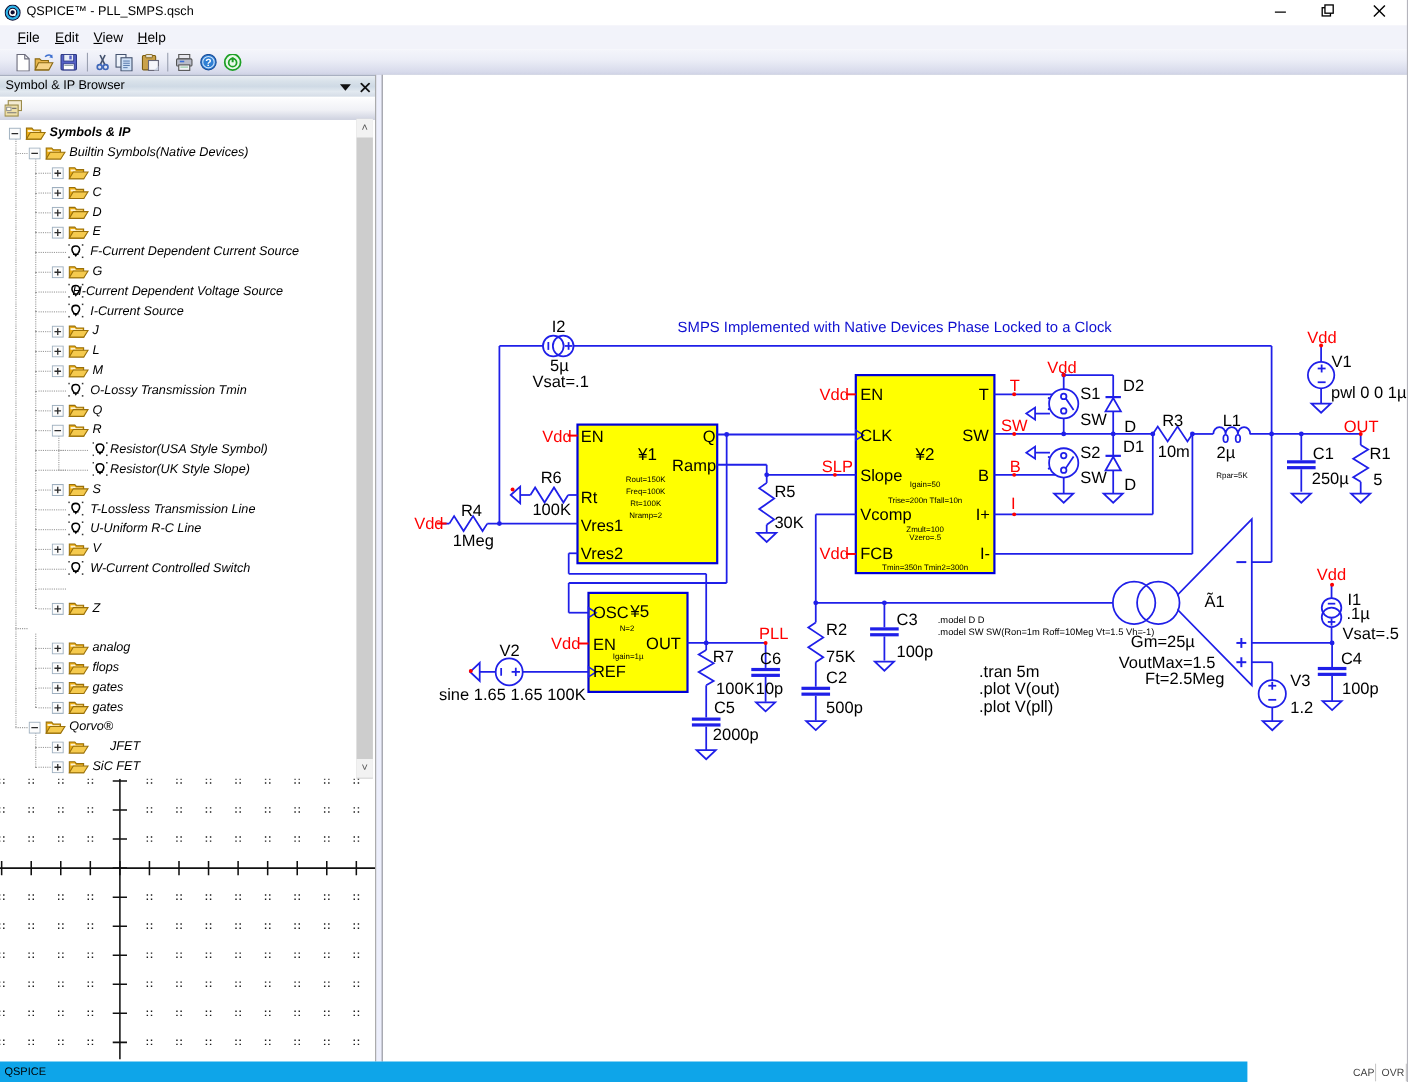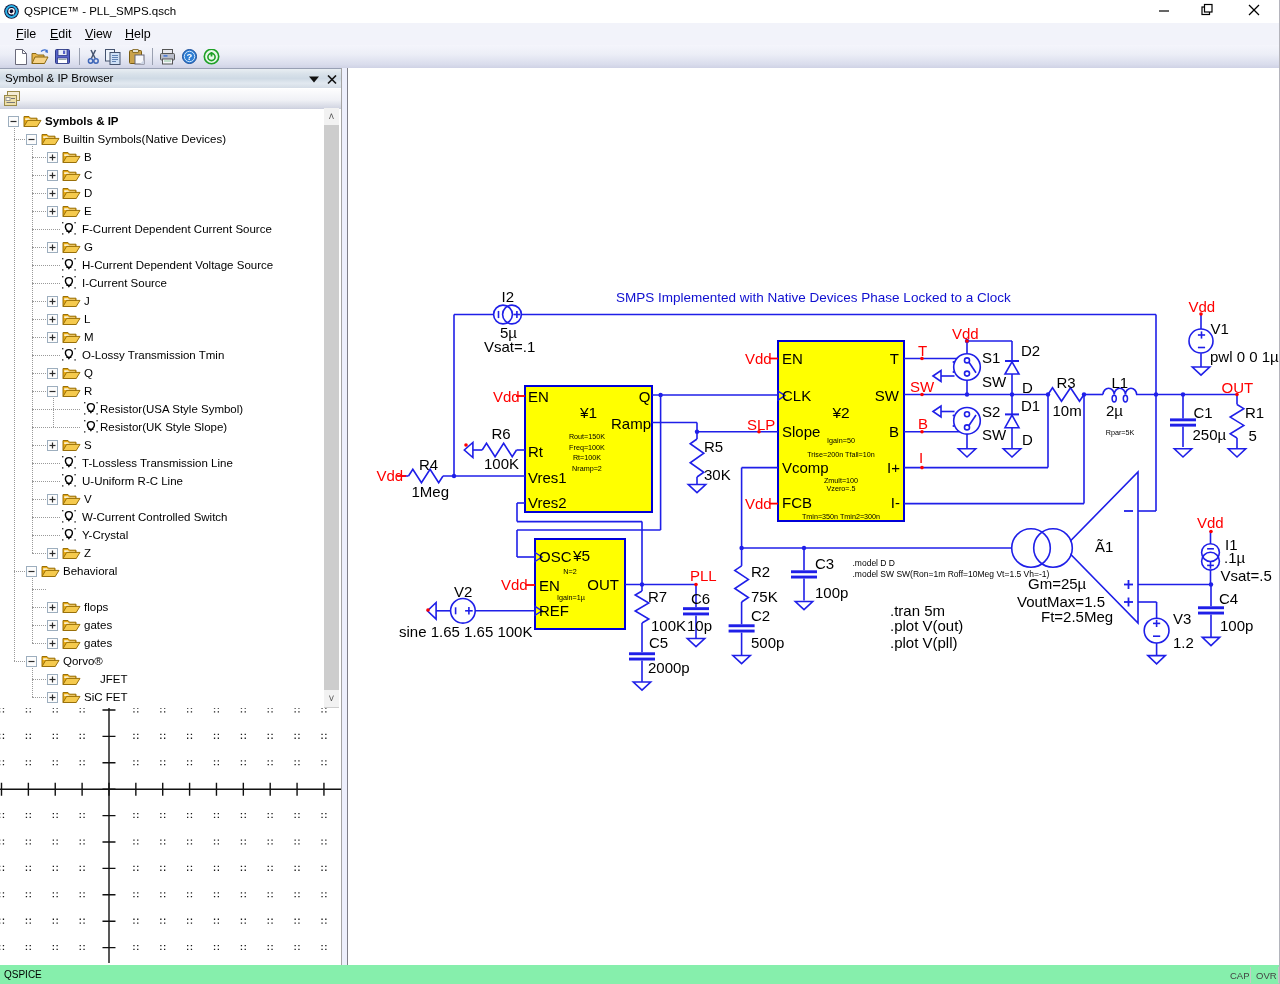--- a/index.html
+++ b/index.html
@@ -11,30 +11,30 @@
 
 #menubar{left:0;top:23px;width:1280px;height:22px;background:#f2f3fa;font-size:12.5px;color:#000;}
 #menubar span.mi{position:absolute;top:4px;}
 
 #toolbar{left:0;top:45px;width:1280px;height:23px;background:linear-gradient(#f4f5fb 0%,#eceef7 40%,#d9dcec 85%,#cfd2e5 100%);border-bottom:1px solid #98a0b4;}
 .tsep{position:absolute;top:3px;width:1px;height:17px;background:#9aa0b0;}
 
 #phdr{left:0;top:69px;width:347px;height:19px;background:linear-gradient(#e9eef3 0%,#d9e2ea 25%,#cfdae5 50%,#e2e9f0 75%,#d4dce6 100%);}
 #phdr .t{position:absolute;left:5px;top:3px;font-size:11.5px;color:#000;}
 #ptool{left:0;top:88px;width:347px;height:20px;background:linear-gradient(#fdfdfe 0%,#f0f1f6 55%,#d2d5e2 95%,#c9ccdb 100%);border-top:1px solid #fff;}
-#tree{left:0;top:112px;width:312px;height:595px;background:#fff;overflow:hidden;}
+#tree{left:0;top:112px;width:312px;height:595px;background:#fff;overflow:hidden;font-style:italic;}
 .trow{position:absolute;height:18px;line-height:18px;font-size:11.5px;color:#000;white-space:nowrap;}
 .trow svg{vertical-align:middle;}
 #vsb{left:324px;top:108px;width:15px;height:600px;background:#cdcdcd;}
 #vsb .btn{position:absolute;left:0;width:15px;height:17px;background:#f2f2f2;color:#555;font-size:10px;text-align:center;line-height:17px;}
 #gridarea{left:0;top:708px;width:341px;height:257px;background:#fff;}
 #splitter{left:341px;top:68px;width:7px;height:897px;background:#edeffc;border-left:1px solid #a4a4a4;border-right:1px solid #7e7e88;box-sizing:border-box;}
 #schem{left:348px;top:68px;width:932px;height:897px;background:#fff;}
 
-#statusbar{left:0;top:965px;width:1280px;height:19px;background:#86efac;font-size:11px;color:#000;}
+#statusbar{left:0;top:965px;width:1134px;height:19px;background:#0ea5e9;font-size:11px;color:#000;}
 .dotline{position:absolute;border-left:1px dotted #9a9a9a;width:0;}
 .dothl{position:absolute;border-top:1px dotted #9a9a9a;height:0;}
 </style>
 </head>
 <body>
 
 <div class="abs" id="titlebar">
  <svg class="abs" style="left:4px;top:4px" width="15" height="15" viewBox="0 0 15 15">
    <circle cx="7.5" cy="7.5" r="7.3" fill="#0c0c30"></circle>
    <circle cx="7.5" cy="7.5" r="5.4" fill="none" stroke="#2fb3e8" stroke-width="2"></circle>
@@ -290,21 +290,21 @@
     </div>
 <div class="trow" style="top:144px;left:0;width:324px">
       <svg width="16" height="16" viewBox="0 0 16 16" style="position:absolute;left:62px;top:1px">
         <path d="M6.9,2.6 C9,2.6 10.4,4 10.4,5.9 C10.4,7.5 9.5,8.6 8.7,9.6 L8.7,10.2 L5.1,10.2 L5.1,9.6 C4.3,8.6 3.4,7.5 3.4,5.9 C3.4,4 4.8,2.6 6.9,2.6 Z" fill="#fff" stroke="#000" stroke-width="1.4"></path>
         <path d="M5.4,10.5 L6.9,12.7 L8.4,10.5 Z" fill="#000"></path>
         <rect x="0" y="1" width="1.4" height="1.4" fill="#333"></rect>
         <rect x="12.4" y="1" width="1.4" height="1.4" fill="#333"></rect>
         <rect x="0" y="12.2" width="1.4" height="1.4" fill="#333"></rect>
         <rect x="12.4" y="12.2" width="1.4" height="1.4" fill="#333"></rect>
       </svg>
-      <span style="position:absolute;left:82px;top:0">H-Current Dependent Voltage Source</span>
+      <span style="position:absolute;left:66px;top:0">H-Current Dependent Voltage Source</span>
     </div>
 <div class="trow" style="top:162px;left:0;width:324px">
       <svg width="16" height="16" viewBox="0 0 16 16" style="position:absolute;left:62px;top:1px">
         <path d="M6.9,2.6 C9,2.6 10.4,4 10.4,5.9 C10.4,7.5 9.5,8.6 8.7,9.6 L8.7,10.2 L5.1,10.2 L5.1,9.6 C4.3,8.6 3.4,7.5 3.4,5.9 C3.4,4 4.8,2.6 6.9,2.6 Z" fill="#fff" stroke="#000" stroke-width="1.4"></path>
         <path d="M5.4,10.5 L6.9,12.7 L8.4,10.5 Z" fill="#000"></path>
         <rect x="0" y="1" width="1.4" height="1.4" fill="#333"></rect>
         <rect x="12.4" y="1" width="1.4" height="1.4" fill="#333"></rect>
         <rect x="0" y="12.2" width="1.4" height="1.4" fill="#333"></rect>
         <rect x="12.4" y="12.2" width="1.4" height="1.4" fill="#333"></rect>
       </svg>
@@ -459,55 +459,45 @@
       <svg width="16" height="16" viewBox="0 0 16 16" style="position:absolute;left:62px;top:1px">
         <path d="M6.9,2.6 C9,2.6 10.4,4 10.4,5.9 C10.4,7.5 9.5,8.6 8.7,9.6 L8.7,10.2 L5.1,10.2 L5.1,9.6 C4.3,8.6 3.4,7.5 3.4,5.9 C3.4,4 4.8,2.6 6.9,2.6 Z" fill="#fff" stroke="#000" stroke-width="1.4"></path>
         <path d="M5.4,10.5 L6.9,12.7 L8.4,10.5 Z" fill="#000"></path>
         <rect x="0" y="1" width="1.4" height="1.4" fill="#333"></rect>
         <rect x="12.4" y="1" width="1.4" height="1.4" fill="#333"></rect>
         <rect x="0" y="12.2" width="1.4" height="1.4" fill="#333"></rect>
         <rect x="12.4" y="12.2" width="1.4" height="1.4" fill="#333"></rect>
       </svg>
       <span style="position:absolute;left:82px;top:0">W-Current Controlled Switch</span>
     </div>
-<div class="trow" style="top:414px;left:0;width:324px">
-      <svg width="16" height="16" viewBox="0 0 16 16" style="position:absolute;left:62px;top:1px">
-        <path d="M6.9,2.6 C9,2.6 10.4,4 10.4,5.9 C10.4,7.5 9.5,8.6 8.7,9.6 L8.7,10.2 L5.1,10.2 L5.1,9.6 C4.3,8.6 3.4,7.5 3.4,5.9 C3.4,4 4.8,2.6 6.9,2.6 Z" fill="#fff" stroke="#000" stroke-width="1.4"></path>
-        <path d="M5.4,10.5 L6.9,12.7 L8.4,10.5 Z" fill="#000"></path>
-        <rect x="0" y="1" width="1.4" height="1.4" fill="#333"></rect>
-        <rect x="12.4" y="1" width="1.4" height="1.4" fill="#333"></rect>
-        <rect x="0" y="12.2" width="1.4" height="1.4" fill="#333"></rect>
-        <rect x="12.4" y="12.2" width="1.4" height="1.4" fill="#333"></rect>
-      </svg>
-      <span style="position:absolute;left:82px;top:0">Y-Crystal</span>
-    </div>
 <div class="trow" style="top:432px;left:0;width:324px">
       <svg width="11" height="11" viewBox="0 0 11 11" style="position:absolute;left:47px;top:4px">
         <rect x="0.5" y="0.5" width="10" height="10" fill="#fcfcfc" stroke="#9daebe"></rect>
         <line x1="2.5" y1="5.5" x2="8.5" y2="5.5" stroke="#2b2b2b" stroke-width="1.2"></line>
         <line x1="5.5" y1="2.5" x2="5.5" y2="8.5" stroke="#2b2b2b" stroke-width="1.2"></line>
       </svg>
       <svg width="19" height="14" viewBox="0 0 19 14" style="position:absolute;left:62px;top:2px">
         <path d="M1,12.5 L1,2.5 L6,2.5 L7.5,4.2 L14,4.2 L14,12.5 Z" fill="#e9aa13" stroke="#99700a" stroke-width="1"></path>
         <path d="M2.2,4.2 L6,4.2 L7,5.4 L13,5.4 L13,6 L2.2,6 Z" fill="#fdf2cf"></path>
         <path d="M1,12.5 L4.6,6.4 L18,6.4 L14.2,12.5 Z" fill="#f5ca4e" stroke="#99700a" stroke-width="1"></path>
       </svg>
       <span style="position:absolute;left:84px;top:0">Z</span>
     </div>
-<div class="trow" style="top:450px;left:0;width:324px">
-      <svg width="11" height="11" viewBox="0 0 11 11" style="position:absolute;left:26px;top:4px">
-        <rect x="0.5" y="0.5" width="10" height="10" fill="#fcfcfc" stroke="#9daebe"></rect>
-        <line x1="2.5" y1="5.5" x2="8.5" y2="5.5" stroke="#2b2b2b" stroke-width="1.2"></line>
-      </svg>
-      <svg width="19" height="14" viewBox="0 0 19 14" style="position:absolute;left:41px;top:2px">
-        <path d="M1,12.5 L1,2.5 L6,2.5 L7.5,4.2 L14,4.2 L14,12.5 Z" fill="#e9aa13" stroke="#99700a" stroke-width="1"></path>
-        <path d="M2.2,4.2 L6,4.2 L7,5.4 L13,5.4 L13,6 L2.2,6 Z" fill="#fdf2cf"></path>
-        <path d="M1,12.5 L4.6,6.4 L18,6.4 L14.2,12.5 Z" fill="#f5ca4e" stroke="#99700a" stroke-width="1"></path>
-      </svg>
-      <span style="position:absolute;left:63px;top:0">Behavioral</span>
+<div class="trow" style="top:468px;left:0;width:324px">
+      <svg width="11" height="11" viewBox="0 0 11 11" style="position:absolute;left:47px;top:4px">
+        <rect x="0.5" y="0.5" width="10" height="10" fill="#fcfcfc" stroke="#9daebe"></rect>
+        <line x1="2.5" y1="5.5" x2="8.5" y2="5.5" stroke="#2b2b2b" stroke-width="1.2"></line>
+        <line x1="5.5" y1="2.5" x2="5.5" y2="8.5" stroke="#2b2b2b" stroke-width="1.2"></line>
+      </svg>
+      <svg width="19" height="14" viewBox="0 0 19 14" style="position:absolute;left:62px;top:2px">
+        <path d="M1,12.5 L1,2.5 L6,2.5 L7.5,4.2 L14,4.2 L14,12.5 Z" fill="#e9aa13" stroke="#99700a" stroke-width="1"></path>
+        <path d="M2.2,4.2 L6,4.2 L7,5.4 L13,5.4 L13,6 L2.2,6 Z" fill="#fdf2cf"></path>
+        <path d="M1,12.5 L4.6,6.4 L18,6.4 L14.2,12.5 Z" fill="#f5ca4e" stroke="#99700a" stroke-width="1"></path>
+      </svg>
+      <span style="position:absolute;left:84px;top:0">analog</span>
     </div>
 <div class="trow" style="top:486px;left:0;width:324px">
       <svg width="11" height="11" viewBox="0 0 11 11" style="position:absolute;left:47px;top:4px">
         <rect x="0.5" y="0.5" width="10" height="10" fill="#fcfcfc" stroke="#9daebe"></rect>
         <line x1="2.5" y1="5.5" x2="8.5" y2="5.5" stroke="#2b2b2b" stroke-width="1.2"></line>
         <line x1="5.5" y1="2.5" x2="5.5" y2="8.5" stroke="#2b2b2b" stroke-width="1.2"></line>
       </svg>
       <svg width="19" height="14" viewBox="0 0 19 14" style="position:absolute;left:62px;top:2px">
         <path d="M1,12.5 L1,2.5 L6,2.5 L7.5,4.2 L14,4.2 L14,12.5 Z" fill="#e9aa13" stroke="#99700a" stroke-width="1"></path>
         <path d="M2.2,4.2 L6,4.2 L7,5.4 L13,5.4 L13,6 L2.2,6 Z" fill="#fdf2cf"></path>

